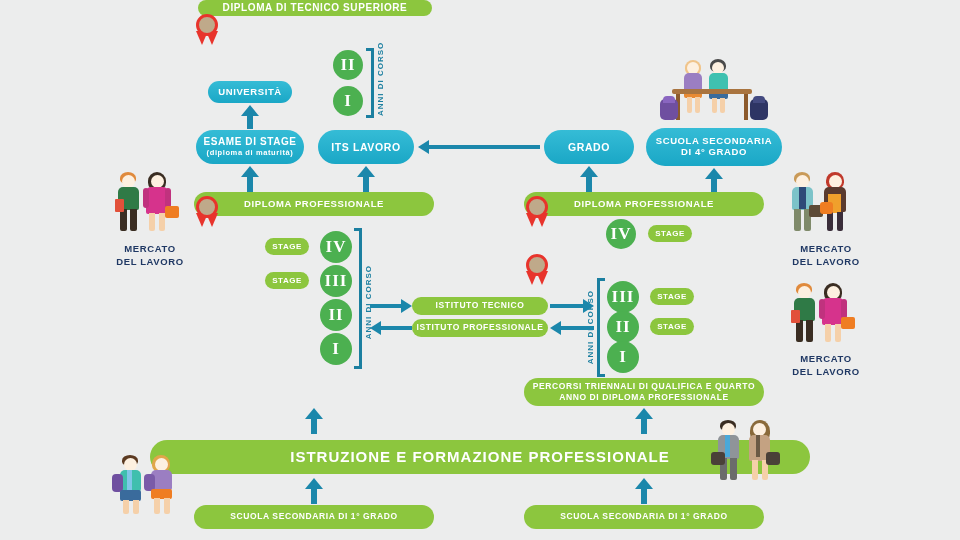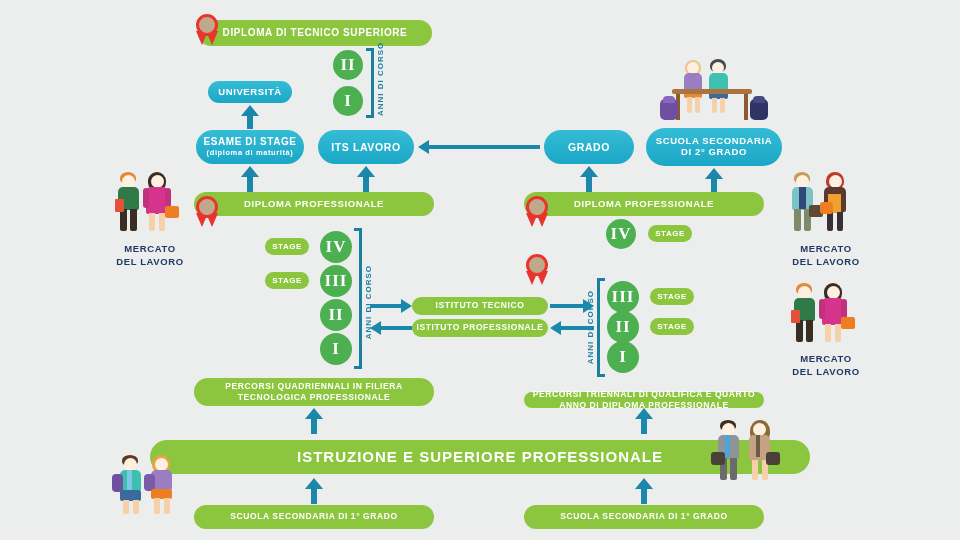--- a/index.html
+++ b/index.html
@@ -112,21 +112,21 @@
   .leg{position:absolute;border-radius:0 0 2px 2px;}
   .hair{position:absolute;border-radius:50% 50% 40% 40%;}
   .bag{position:absolute;border-radius:2px;}
   .strap{position:absolute;}
 </style>
 </head>
 <body>
 
 <div id="stage">
 
-  <div class="pill green" style="left:198px;top:20px;width:234px;height:26px;font-size:10px;">
+  <div class="pill green" style="left:198px;top:0;width:234px;height:16px;font-size:10px;">
     <span>DIPLOMA DI TECNICO SUPERIORE</span>
   </div>
   <div class="seal" style="left:196px;top:14px;">
     <div class="tail l"></div>
       <div class="tail r"></div>
       <div class="disc"></div>
   </div>
 
   <div class="ycircle" style="left:333px;top:50px;width:30px;height:30px;">
     <span>II</span>
@@ -169,21 +169,21 @@
 
   <div class="pill blue" style="left:544px;top:130px;width:90px;height:34px;font-size:10.5px;">
     <span>GRADO</span>
   </div>
   <div class="arrow-up" style="left:579px;top:166px;width:20px;height:26px;">
     <div class="head"></div>
       <div class="shaft" style="top:10px;width:6px;height:16px;"></div>
   </div>
 
   <div class="pill blue" style="left:646px;top:128px;width:136px;height:38px;flex-direction:column;font-size:9.5px;">
-    <span style="padding:0 6px;">SCUOLA SECONDARIA DI 2° GRADO</span>
+    <span style="padding:0 6px;">SCUOLA SECONDARIA DI 4° GRADO</span>
   </div>
   <div class="arrow-up" style="left:704px;top:168px;width:20px;height:26px;">
     <div class="head"></div>
       <div class="shaft" style="top:10px;width:6px;height:16px;"></div>
   </div>
 
   <div class="figgroup" style="left:660px;top:58px;width:110px;height:68px;">
 
     <div class="hair p" style="left:25px;top:2px;width:16px;height:15px;background:#f0c48a;"></div>
     <div class="head-c p" style="left:27px;top:4px;width:12px;height:12px;background:#fdf0e0;"></div>
@@ -299,38 +299,35 @@
 
   <div class="arrow-h right" style="left:550px;top:299px;width:44px;">
     <div class="head"></div>
       <div class="shaft" style="left:0;right:10px;"></div>
   </div>
   <div class="arrow-h left" style="left:550px;top:321px;width:44px;">
     <div class="head"></div>
       <div class="shaft" style="left:10px;right:0;"></div>
   </div>
 
-  <div class="pill green" style="left:194px;top:378px;width:240px;height:28px;font-size:8.5px;line-height:1.25;">
-    <span style="padding:0 10px;">PERCORSI QUADRIENNALI IN FILIERA TECNOLOGICA PROFESSIONALE</span>
-  </div>
   <div class="arrow-up" style="left:304px;top:408px;width:20px;height:26px;">
     <div class="head"></div>
       <div class="shaft" style="top:10px;width:6px;height:16px;"></div>
   </div>
 
-  <div class="pill green" style="left:524px;top:392px;width:240px;height:16px;font-size:8.5px;line-height:1.25;">
+  <div class="pill green" style="left:524px;top:378px;width:240px;height:28px;font-size:8.5px;line-height:1.25;">
     <span style="padding:0 8px;">PERCORSI TRIENNALI DI QUALIFICA E QUARTO ANNO DI DIPLOMA PROFESSIONALE</span>
   </div>
   <div class="arrow-up" style="left:634px;top:408px;width:20px;height:26px;">
     <div class="head"></div>
       <div class="shaft" style="top:10px;width:6px;height:16px;"></div>
   </div>
 
   <div class="pill green" style="left:150px;top:440px;width:660px;height:34px;font-size:15px;letter-spacing:1px;">
-    <span>ISTRUZIONE E SUPERIORE PROFESSIONALE</span>
+    <span>ISTRUZIONE E FORMAZIONE PROFESSIONALE</span>
   </div>
 
   <div class="arrow-up" style="left:304px;top:478px;width:20px;height:26px;">
     <div class="head"></div>
       <div class="shaft" style="top:10px;width:6px;height:16px;"></div>
   </div>
   <div class="arrow-up" style="left:634px;top:478px;width:20px;height:26px;">
     <div class="head"></div>
       <div class="shaft" style="top:10px;width:6px;height:16px;"></div>
   </div>

